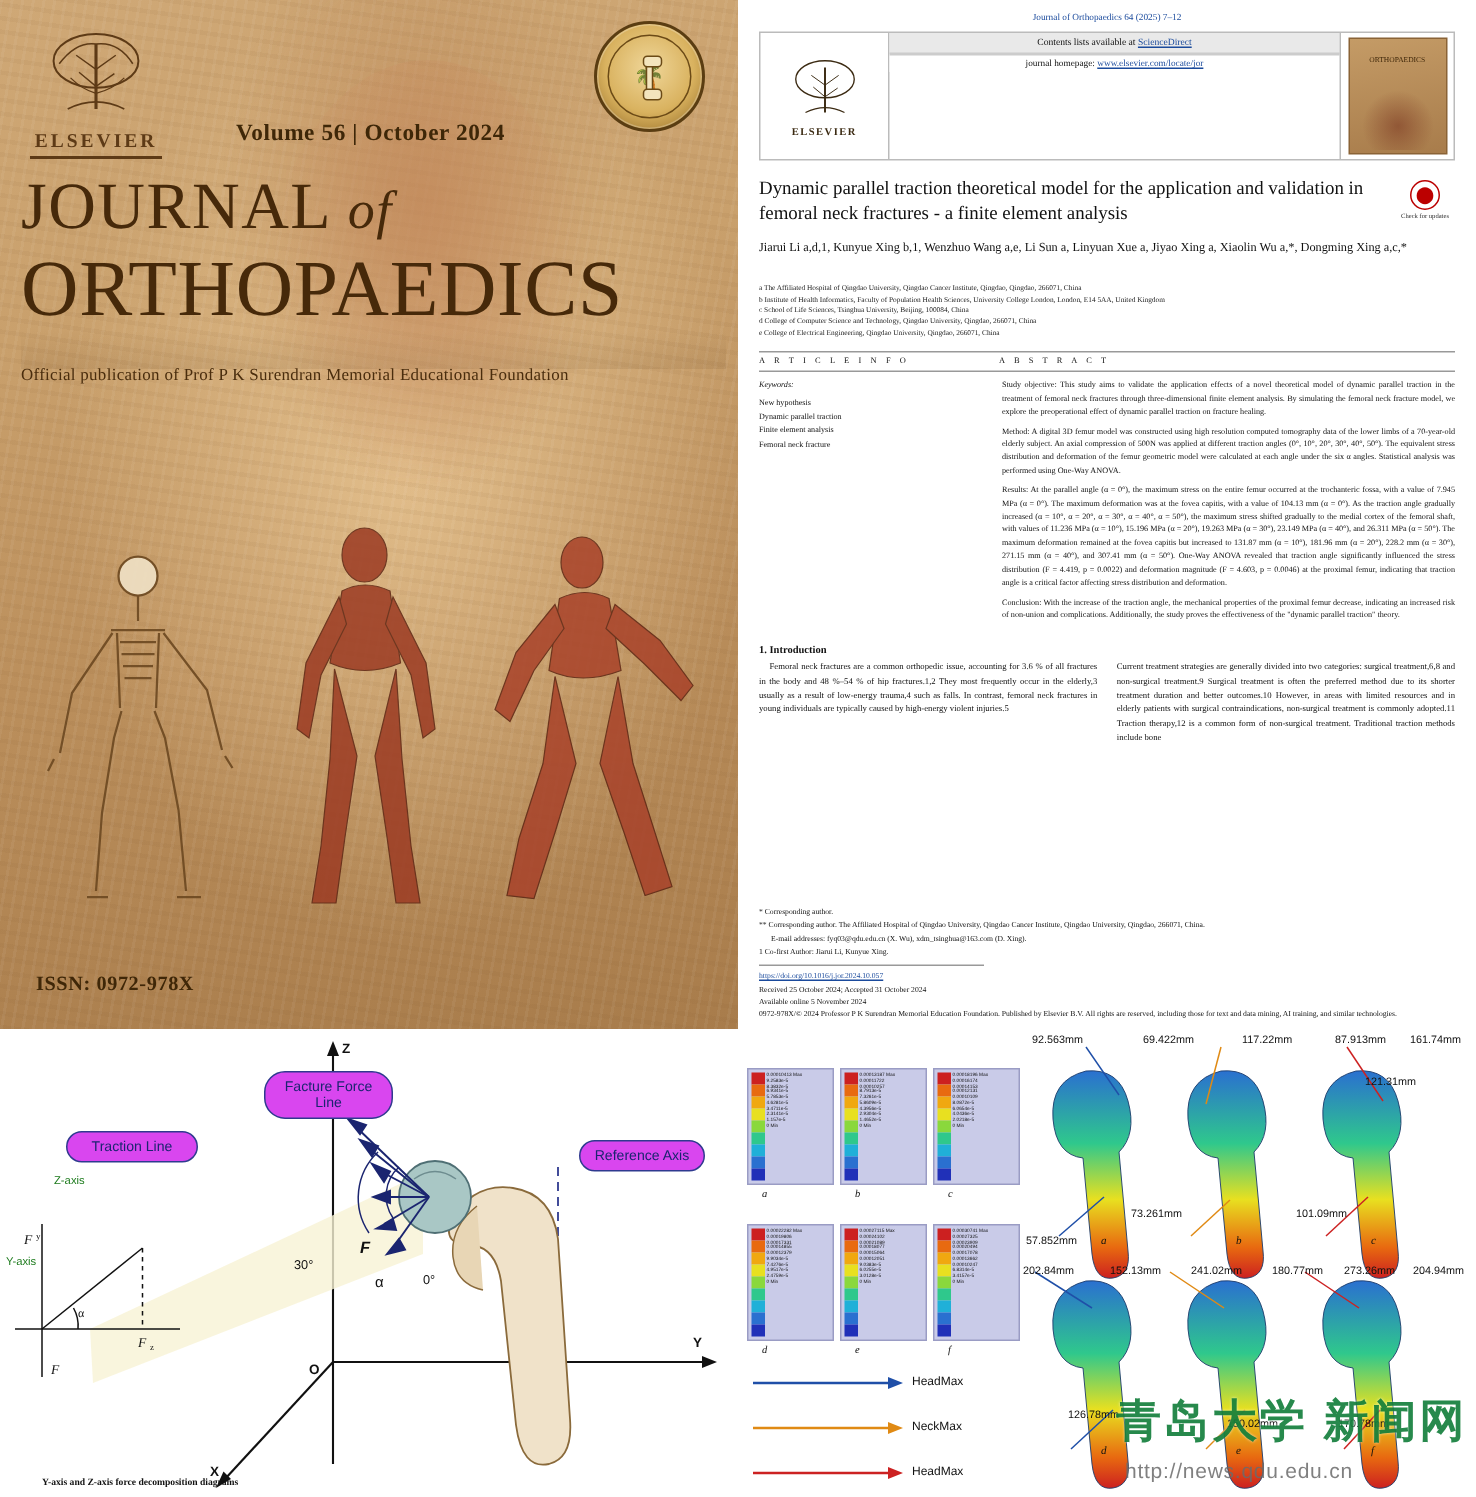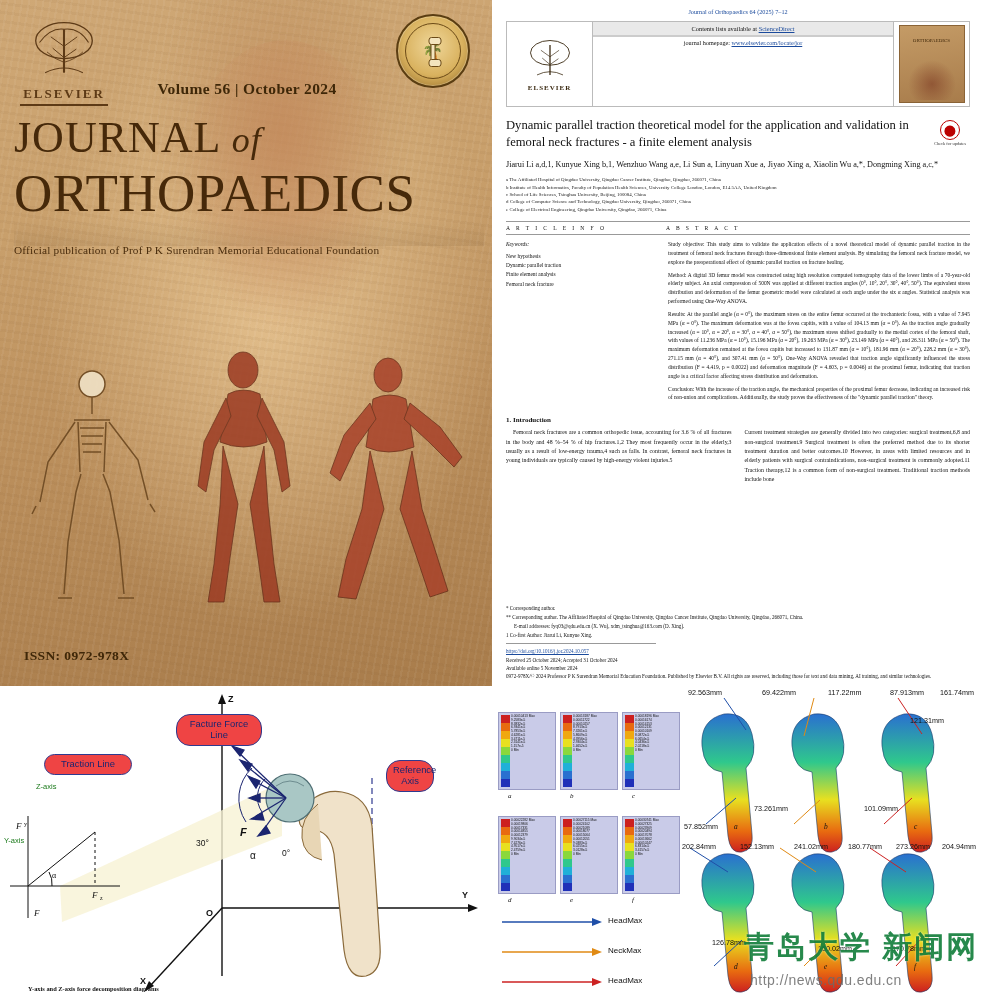--- a/index.html
+++ b/index.html
@@ -162,21 +162,21 @@
   .checkmark-badge .circ{
     width:20px;height:20px;border-radius:50%;border:1px solid #b00;margin:0 auto;
     color:#b00;font-size:11px;line-height:19px;
   }
   .checkmark-badge .cap{ font-size:4.4px; color:#333; margin-top:1px; }
 
   .art-title {
     font-size:12.6px; line-height:1.35; margin:10px 60px 8px 0; color:#111;
     font-family:"Liberation Serif", serif;
   }
-  .art-authors { font-size:8.2px; line-height:1.5; margin-bottom:5px; }
+  .art-authors { font-size:8.2px; line-height:1.5; margin-bottom:18px; }
   .art-affil { font-size:4.9px; line-height:1.5; color:#222; margin-bottom:8px; }
   .art-affil .ln { display:block; }
 
   .ai-head {
     display:flex; border-top:1px solid #999; border-bottom:1px solid #999;
     font-size:5.6px; letter-spacing:2.4px; padding:3px 0; margin-bottom:5px;
   }
   .ai-head .c1 { width:160px; }
   .ai-head .c2 { flex:1; }
   .ai-body { display:flex; gap:12px; }
@@ -198,21 +198,21 @@
   .art-foot .doi { color:#1a4a9c; text-decoration:underline; }
   .art-foot .fn { margin-bottom:1px; }
 
   
   #figA { background:#fff; }
   #figA .fa-caption {
     position:absolute; left:28px; bottom:6px; font-size:6.4px; color:#111; font-weight:700;
   }
   .lbl { position:absolute; font-size:9px; color:#111; font-family:"Liberation Sans", sans-serif;}
   .cloud {
-    position:absolute; background:#ef4444; border:1.6px solid #2f3a8f; border-radius:14px;
+    position:absolute; background:#d946ef; border:1.6px solid #2f3a8f; border-radius:14px;
     color:#1b2570; font-size:9.4px; text-align:center; padding:4px 6px; line-height:1.15;
     font-family:"Liberation Sans", sans-serif;
   }
 
   
   #figB { background:#fff; }
   .heat {
     position:absolute; background:#c9cbe8; border:1px solid #9a9cc4;
     display:flex; padding:2px;
   }
@@ -467,21 +467,21 @@
       <text x="16" y="143" font-size="9" font-family="Liberation Serif, serif" font-style="italic" fill="#111">F</text>
       <text x="24" y="140" font-size="6" fill="#111">y</text>
       <text x="92" y="212" font-size="9" font-family="Liberation Serif, serif" font-style="italic" fill="#111">F</text>
       <text x="100" y="214" font-size="6" fill="#111">z</text>
       <text x="34" y="230" font-size="9" font-family="Liberation Serif, serif" font-style="italic" fill="#111">F</text>
       <text x="52" y="192" font-size="8" fill="#111">α</text>
     </svg>
 
     <div class="cloud" style="left:176px; top:28px; width:86px;">Facture Force Line</div>
     <div class="cloud" style="left:44px; top:68px; width:88px;">Traction Line</div>
-    <div class="cloud" style="left:386px; top:74px; width:48px;">Reference Axis</div>
+    <div class="cloud" style="left:386px; top:74px; width:84px;">Reference Axis</div>
 
     <div class="lbl" style="left:228px; top:8px; font-weight:700;">Z</div>
     <div class="lbl" style="left:462px; top:204px; font-weight:700;">Y</div>
     <div class="lbl" style="left:140px; top:290px; font-weight:700;">X</div>
     <div class="lbl" style="left:206px; top:222px; font-weight:700;">O</div>
 
     <div class="lbl" style="left:36px; top:96px; font-size:7.5px; color:#1b7a1b;">Z-axis</div>
     <div class="lbl" style="left:4px; top:150px; font-size:7.5px; color:#1b7a1b;">Y-axis</div>
     <div class="lbl" style="left:240px; top:140px; font-size:11px; font-weight:700; font-style:italic;">F</div>
     <div class="lbl" style="left:250px; top:164px; font-size:10px;">α</div>

